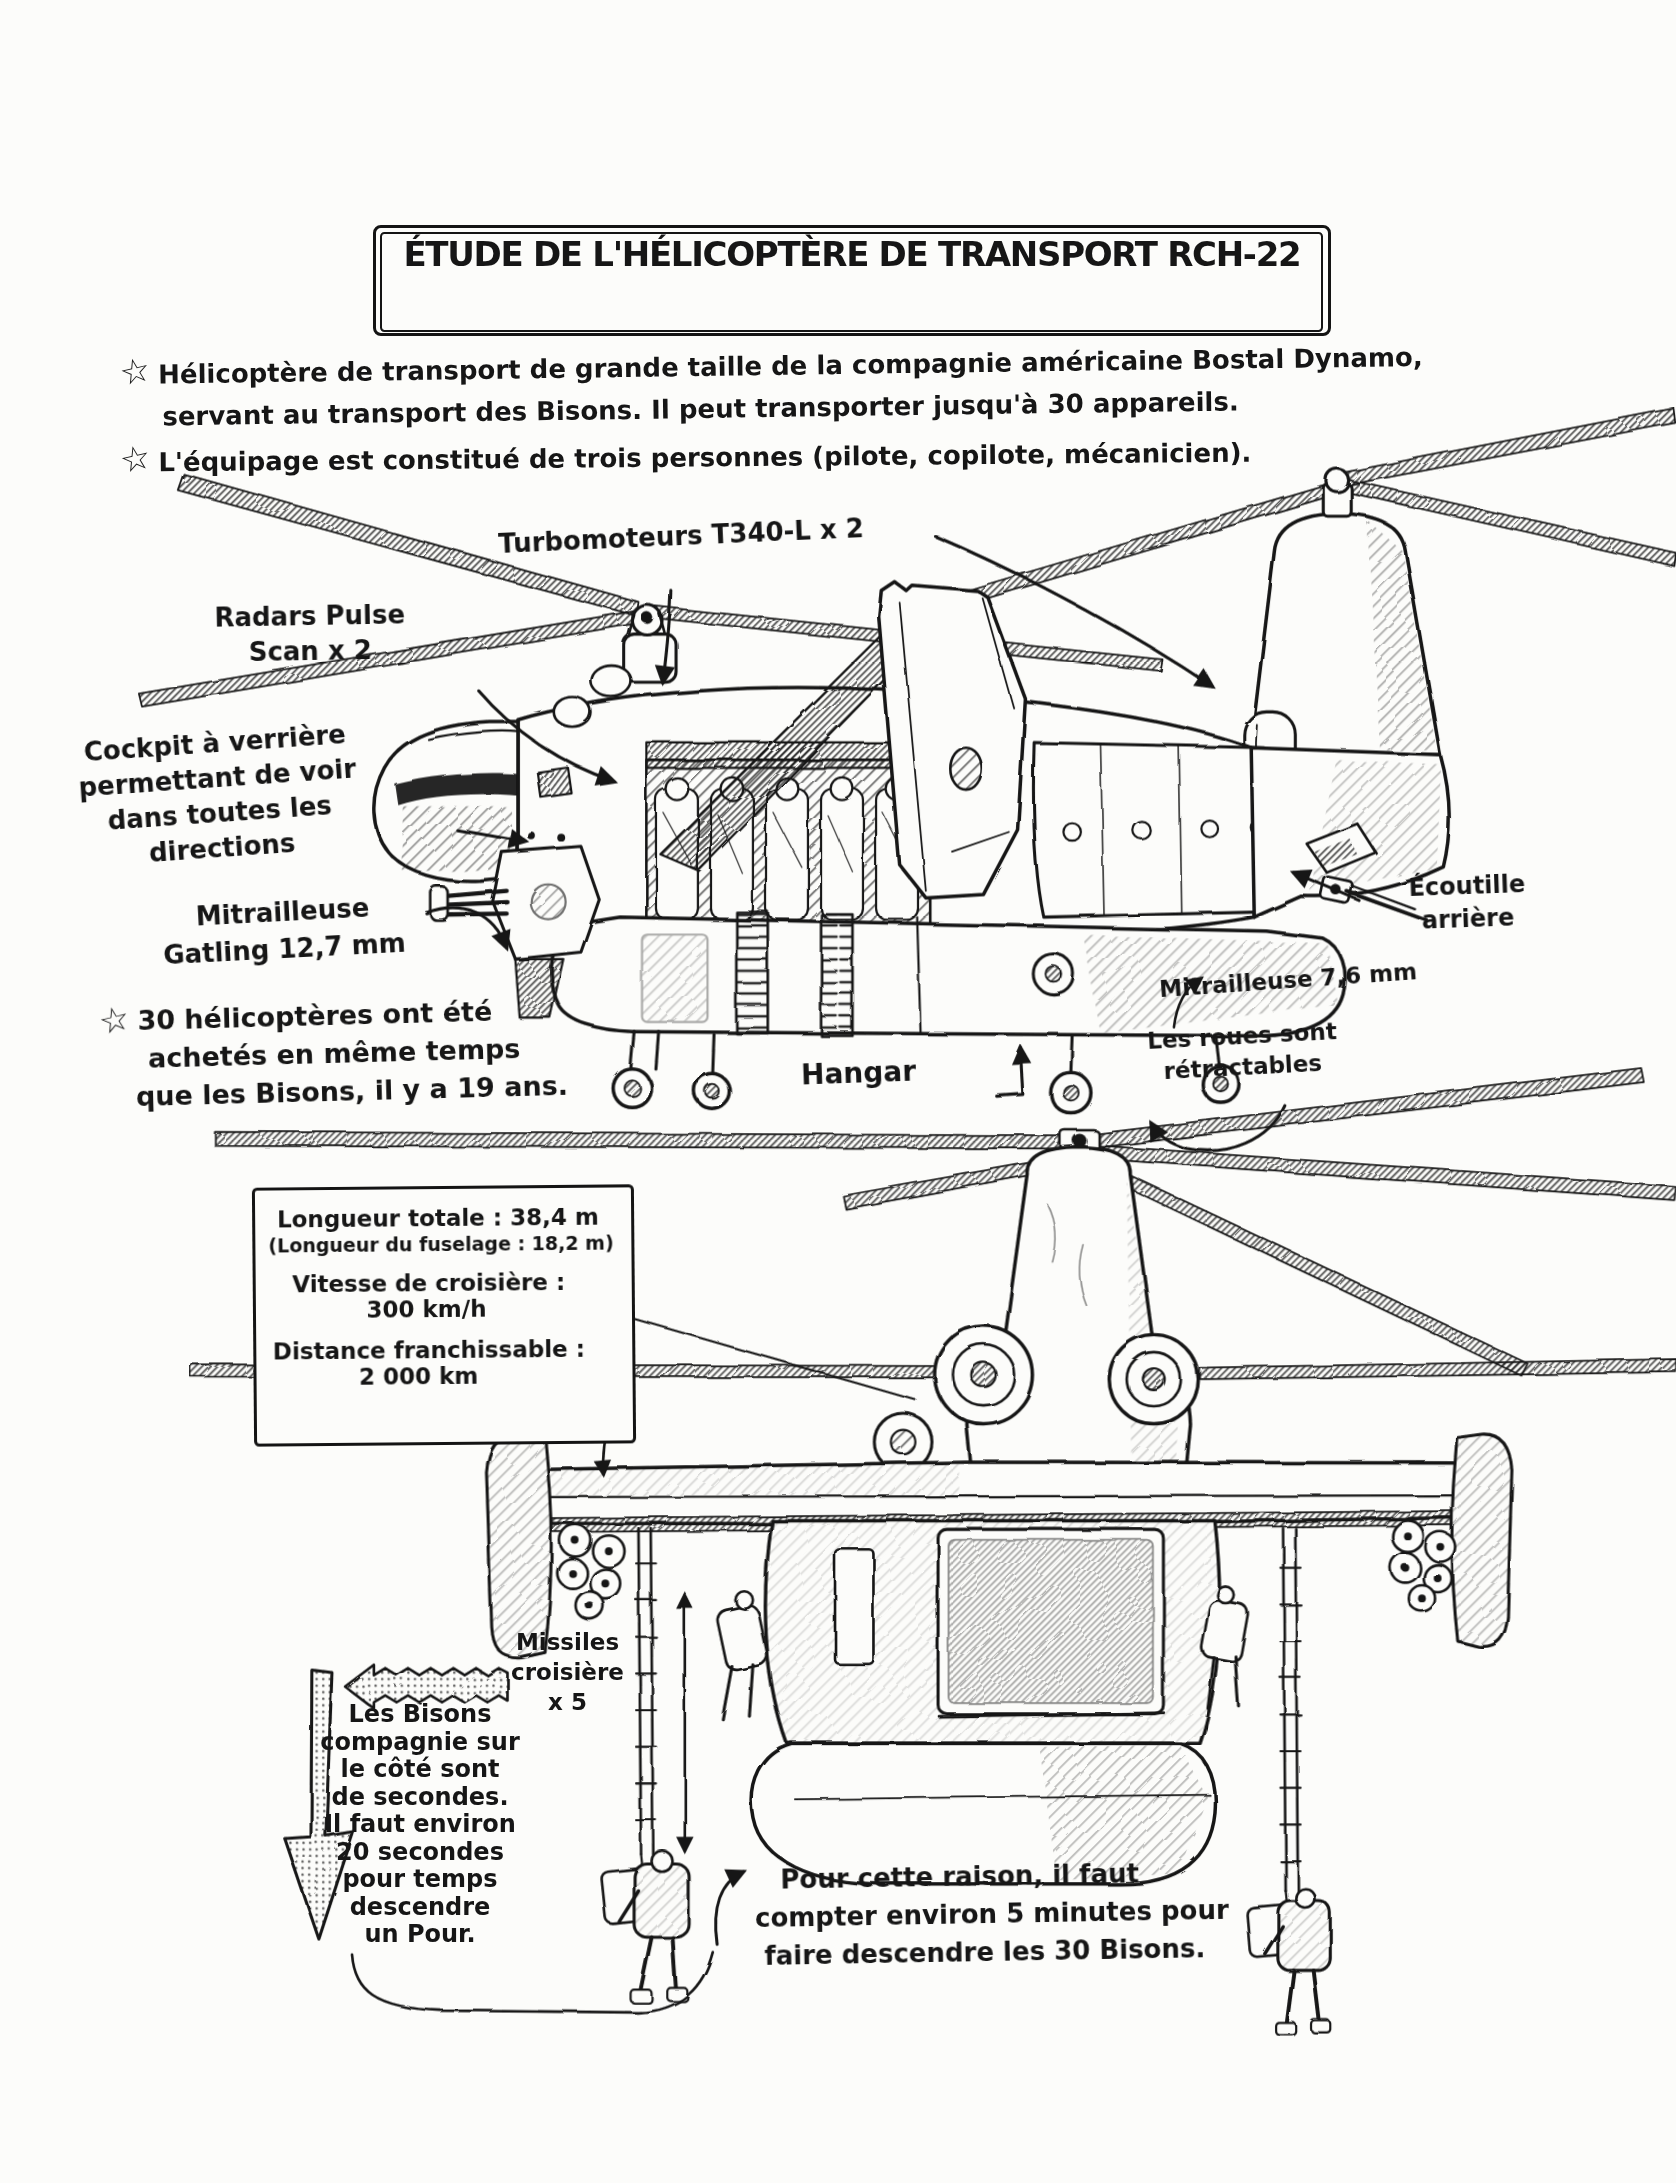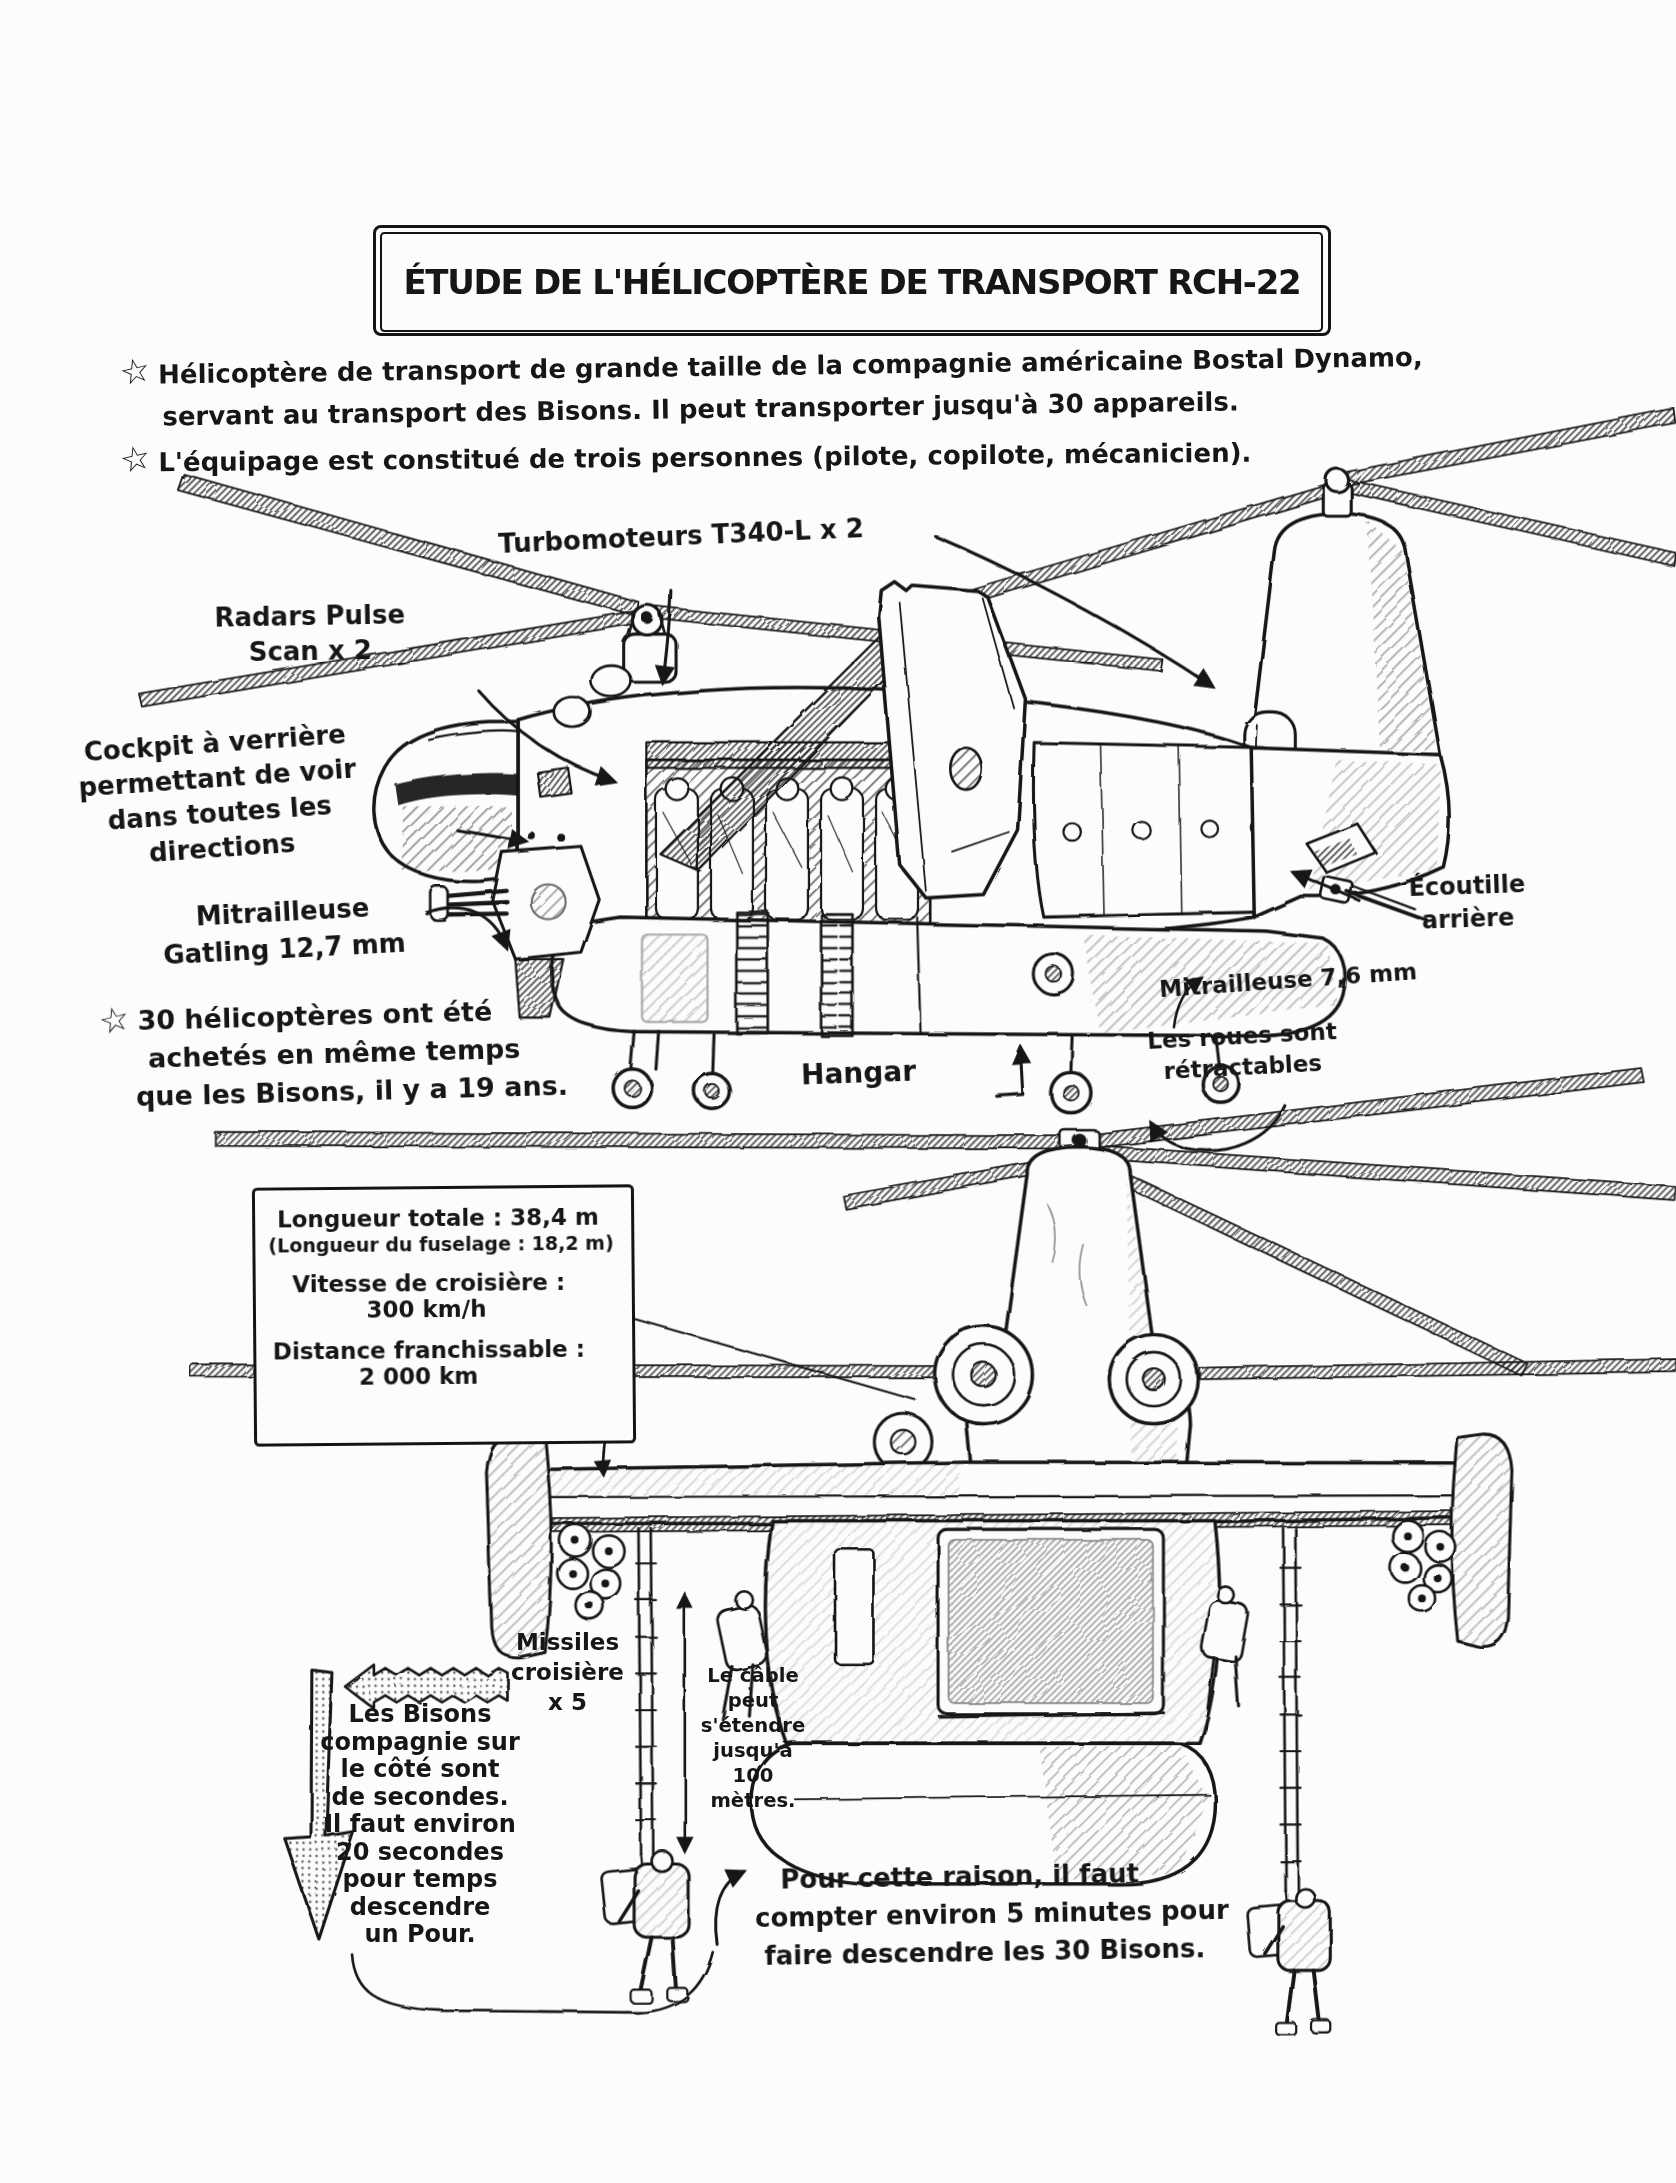--- a/index.html
+++ b/index.html
@@ -4,21 +4,21 @@
 <style>
   html,body{margin:0;padding:0;background:#e9e9e7;}
   .page{position:relative;width:1677px;height:2377px;background:#fcfcfa;overflow:hidden;
         font-family:"DejaVu Sans",sans-serif;color:#161616;}
   .ill{position:absolute;left:0;top:0;width:1677px;height:2377px;}
   .hand{position:absolute;font-weight:700;color:#161616;}
   .hand .line{display:block;white-space:nowrap;}
   .ctr{text-align:center;}
   .titlebox{position:absolute;border:3.9px solid #141414;border-radius:7.9px;padding:4.4px;background:#fcfcfa;}
   .titlebox .inner{border:2.2px solid #141414;border-radius:4.4px;height:100%;
-        display:flex;align-items:center;justify-content:center;}
+        display:flex;justify-content:center;}
   .title-text{font-size:34px;font-weight:800;letter-spacing:-1.3px;white-space:nowrap;}
   .bullet-row{display:flex;align-items:flex-start;}
   .star{font-size:34px;line-height:1;margin-right:7.9px;transform:rotate(-12deg);display:inline-block;}
   .specbox{position:absolute;border:3.5px solid #141414;border-radius:5.2px;background:#fcfcfa;padding:15.7px 10.5px;}
   .specbox .l{display:block;white-space:nowrap;font-weight:700;}
 </style>
 </head>
 <body>
 
 <div class="page">
@@ -384,28 +384,20 @@
   <span class="line">compagnie sur</span>
   <span class="line">le côté sont</span>
   <span class="line">de secondes.</span>
   <span class="line">Il faut environ</span>
   <span class="line">20 secondes</span>
   <span class="line">pour temps</span>
   <span class="line">descendre</span>
   <span class="line">un Pour.</span>
 </div>
 
-<div class="hand ctr" style="left:692px;top:1663px;width:122px;font-size:19.6px;line-height:25px;">
-  <span class="line">Le câble</span>
-  <span class="line">peut</span>
-  <span class="line">s'étendre</span>
-  <span class="line">jusqu'à</span>
-  <span class="line">100</span>
-  <span class="line">mètres.</span>
-</div>
 
 <div class="hand" style="left:755px;top:1857px;width:463px;font-size:26px;line-height:38px;transform:rotate(-1deg);">
   <span class="line" style="padding-left:26px;">Pour cette raison, il faut</span>
   <span class="line">compter environ 5 minutes pour</span>
   <span class="line" style="padding-left:8.7px;">faire descendre les 30 Bisons.</span>
 </div>
 
 </div>
 
 

